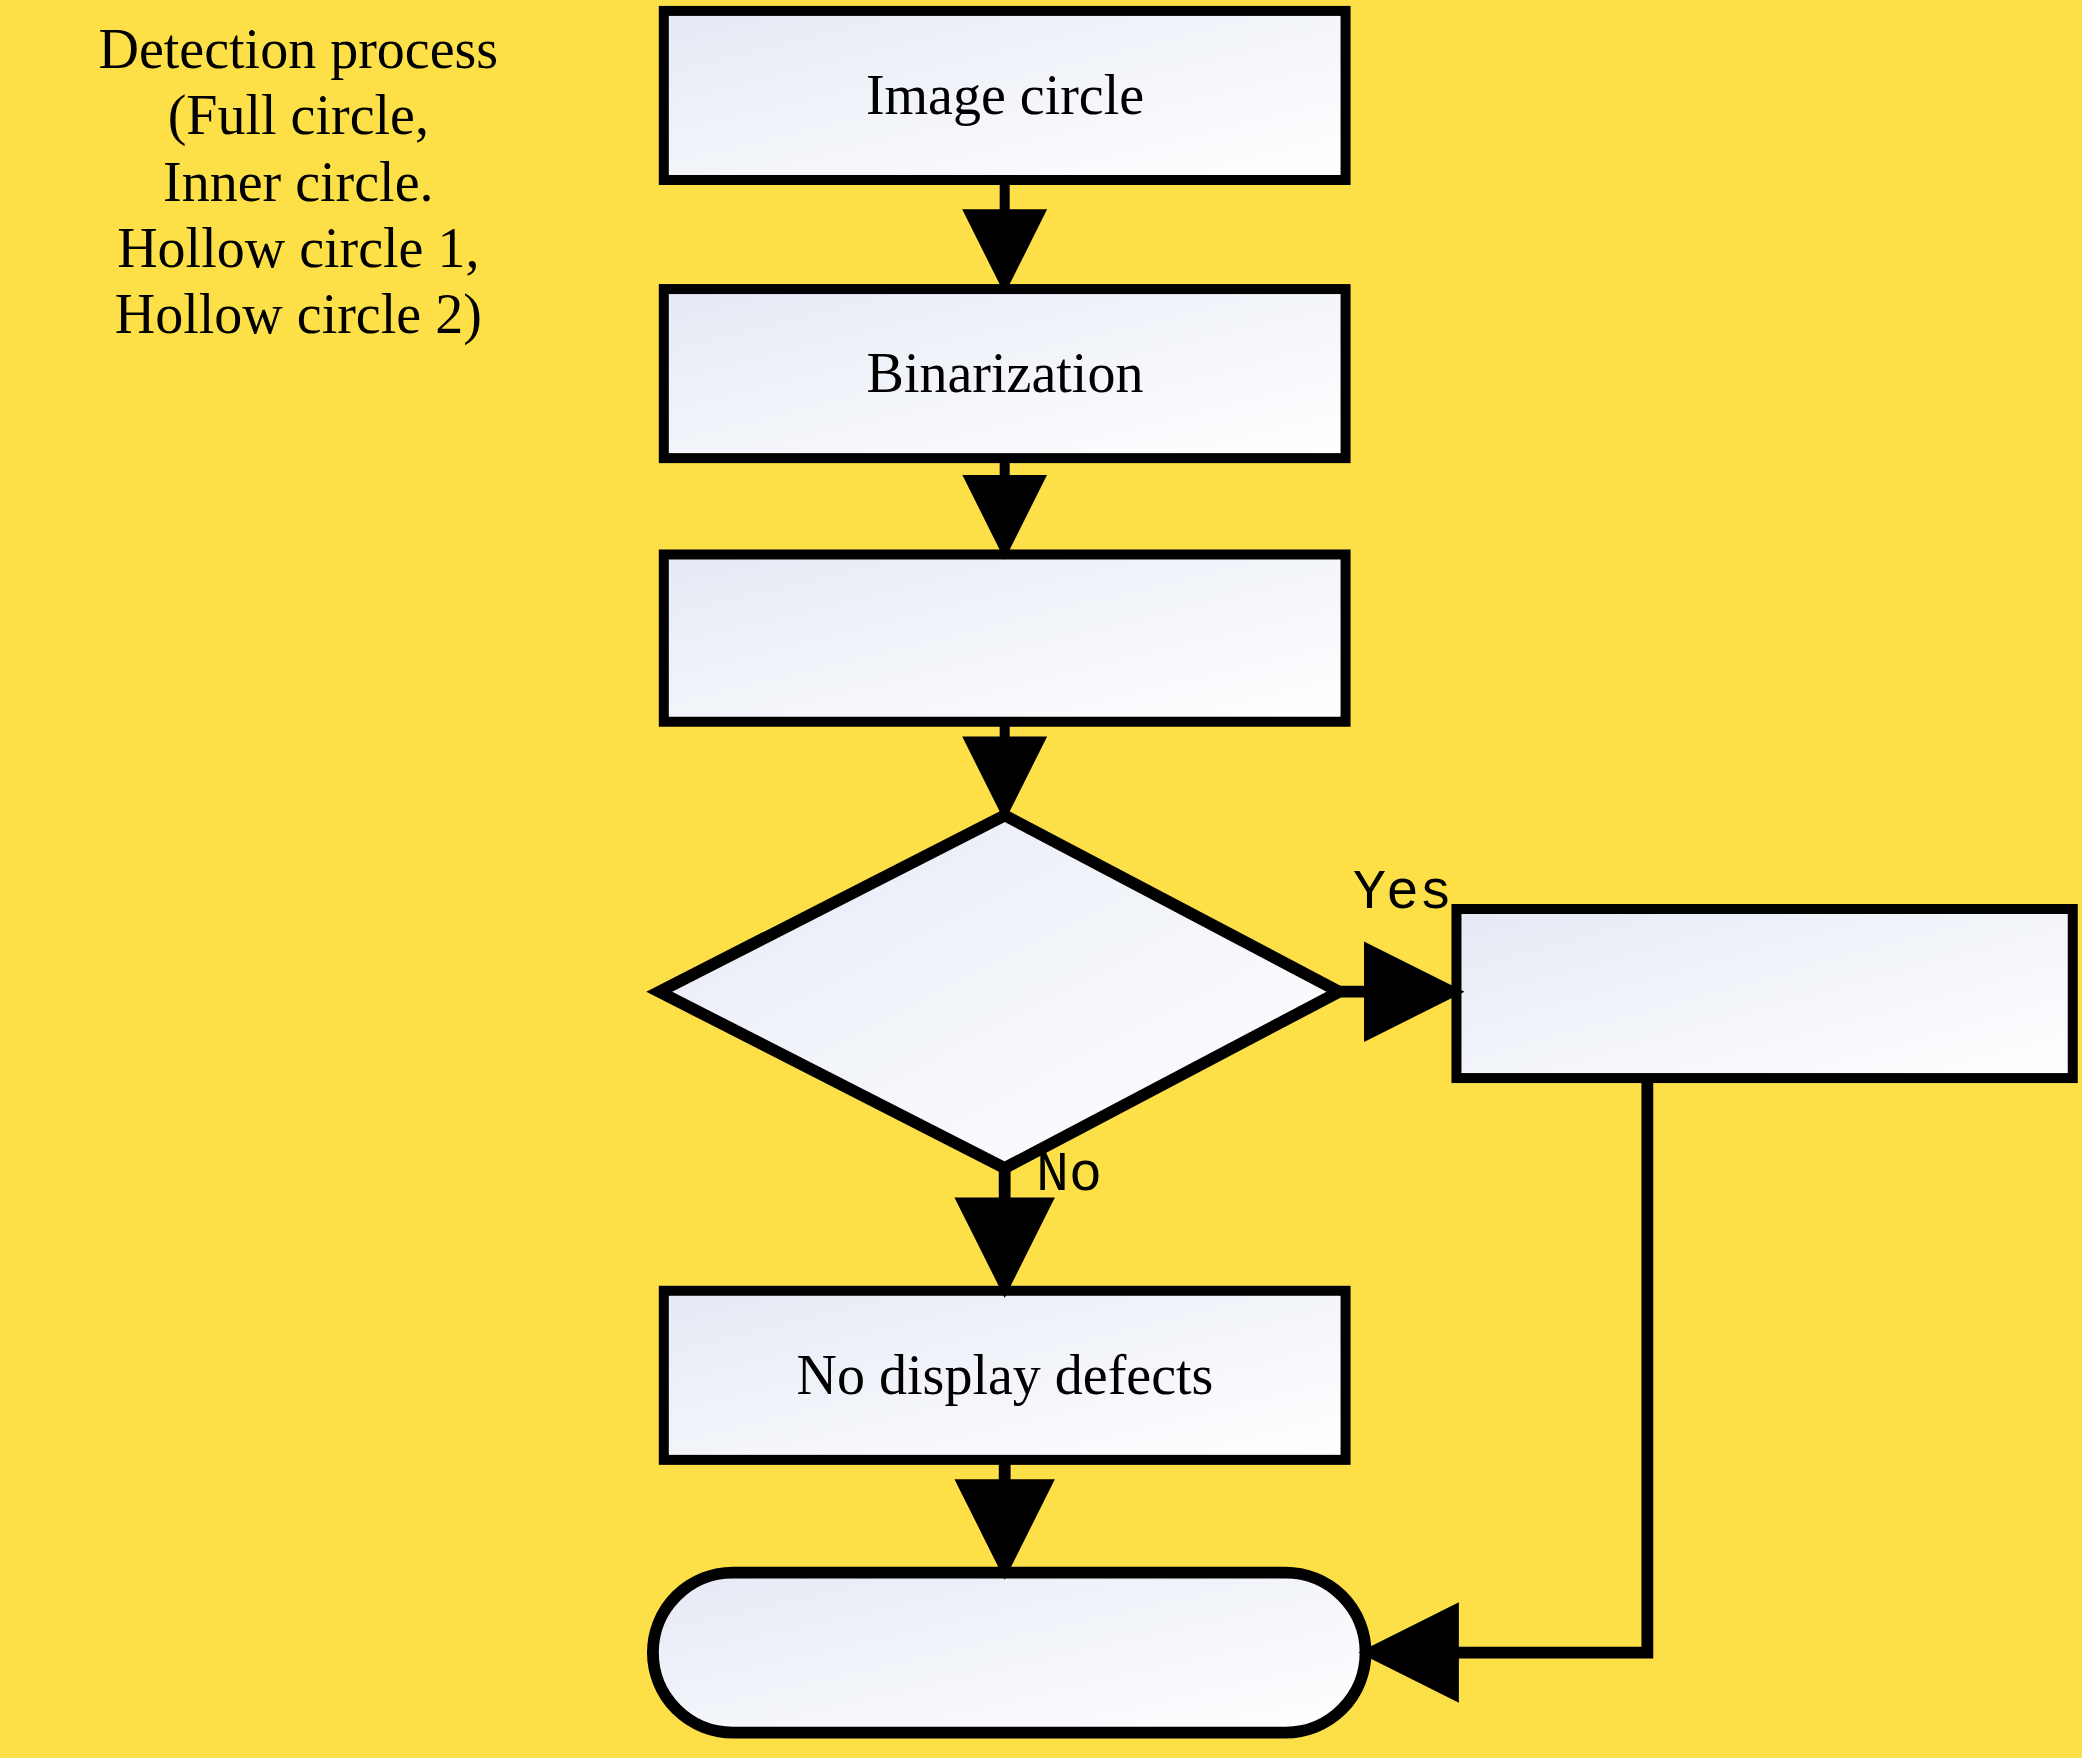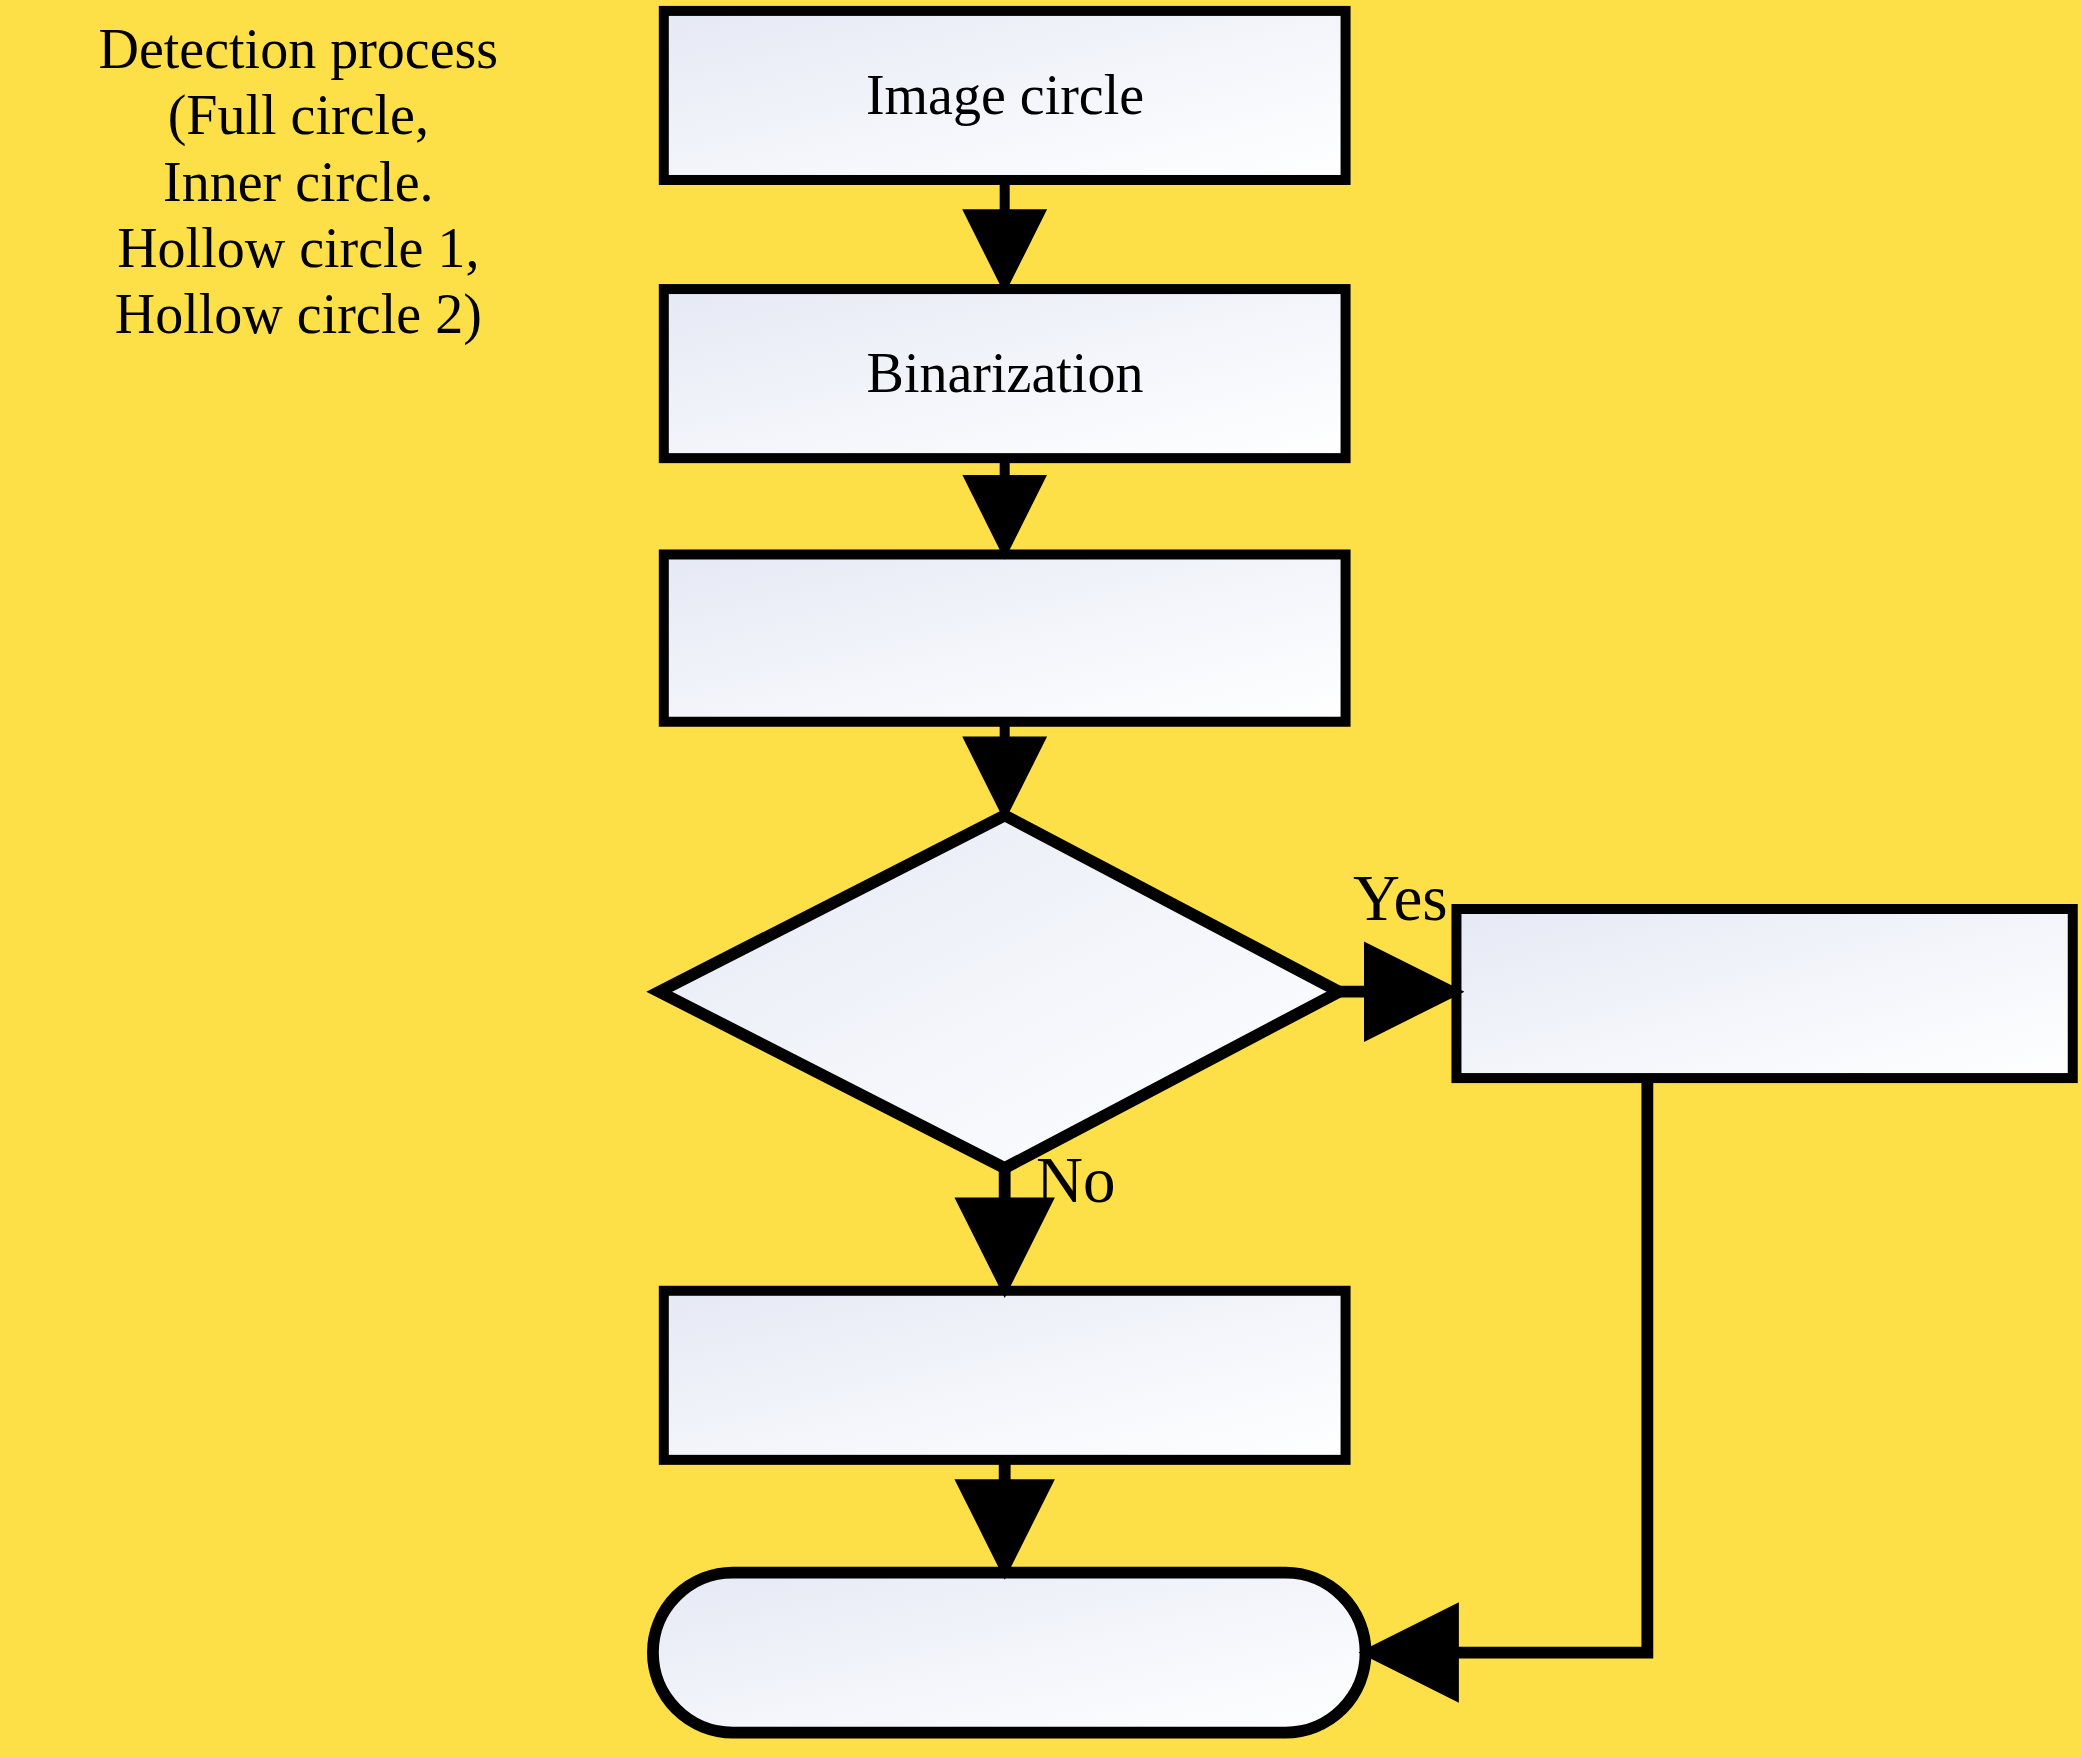--- a/index.html
+++ b/index.html
@@ -45,23 +45,24 @@
     align-items: center;
     justify-content: center;
     text-align: center;
     font-size: 56px;
     line-height: 1.12;
     white-space: pre-line;
     pointer-events: none;
   }
   .edge-label {
     position: absolute;
-    font-size: 65px;
+    font-size: 55px;
     line-height: 1;
     white-space: nowrap;
+    font-family: Liberation Mono, monospace;
   }
   
   #label-image-dicing      { left: 664px; top: 11px;   width: 682px; height: 169px; }
   #label-binarization      { left: 664px; top: 289px;  width: 682px; height: 169px; }
   #label-connected         { left: 664px; top: 555px;  width: 682px; height: 167px; }
   #label-decision          { left: 691px; top: 946px; width: 618px; height: 91px; }
   #label-display-defects   { left: 1456px; top: 909px; width: 616px; height: 169px; }
   #label-no-display        { left: 664px; top: 1291px; width: 682px; height: 169px; }
   #label-end               { left: 653px; top: 1573px; width: 713px; height: 160px; }
   #label-yes               { left: 1353px; top: 866px; }
@@ -119,20 +120,21 @@
 Hollow circle 1,
 Hollow circle 2)</div>
 
   <div class="node-label" id="label-image-dicing">Image circle</div>
 
   <div class="node-label" id="label-binarization">Binarization</div>
 
 
 
 
+  <div class="node-label" id="label-no-display">No display defects</div>
 
 
   <div class="edge-label" id="label-yes">Yes</div>
 
   <div class="edge-label" id="label-no">No</div>
 
 </div>
 
 
 </body></html>

